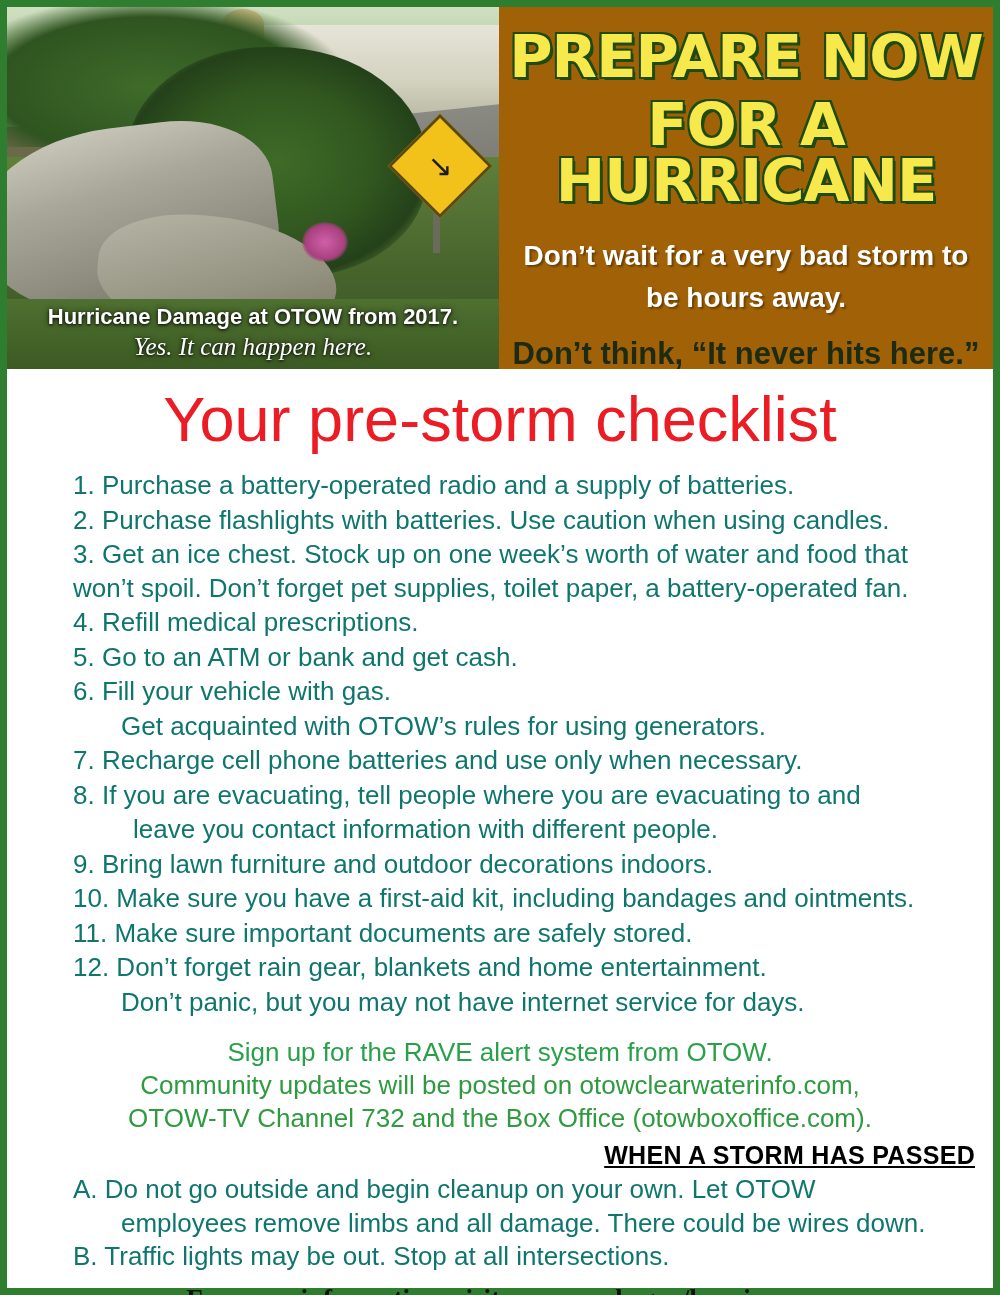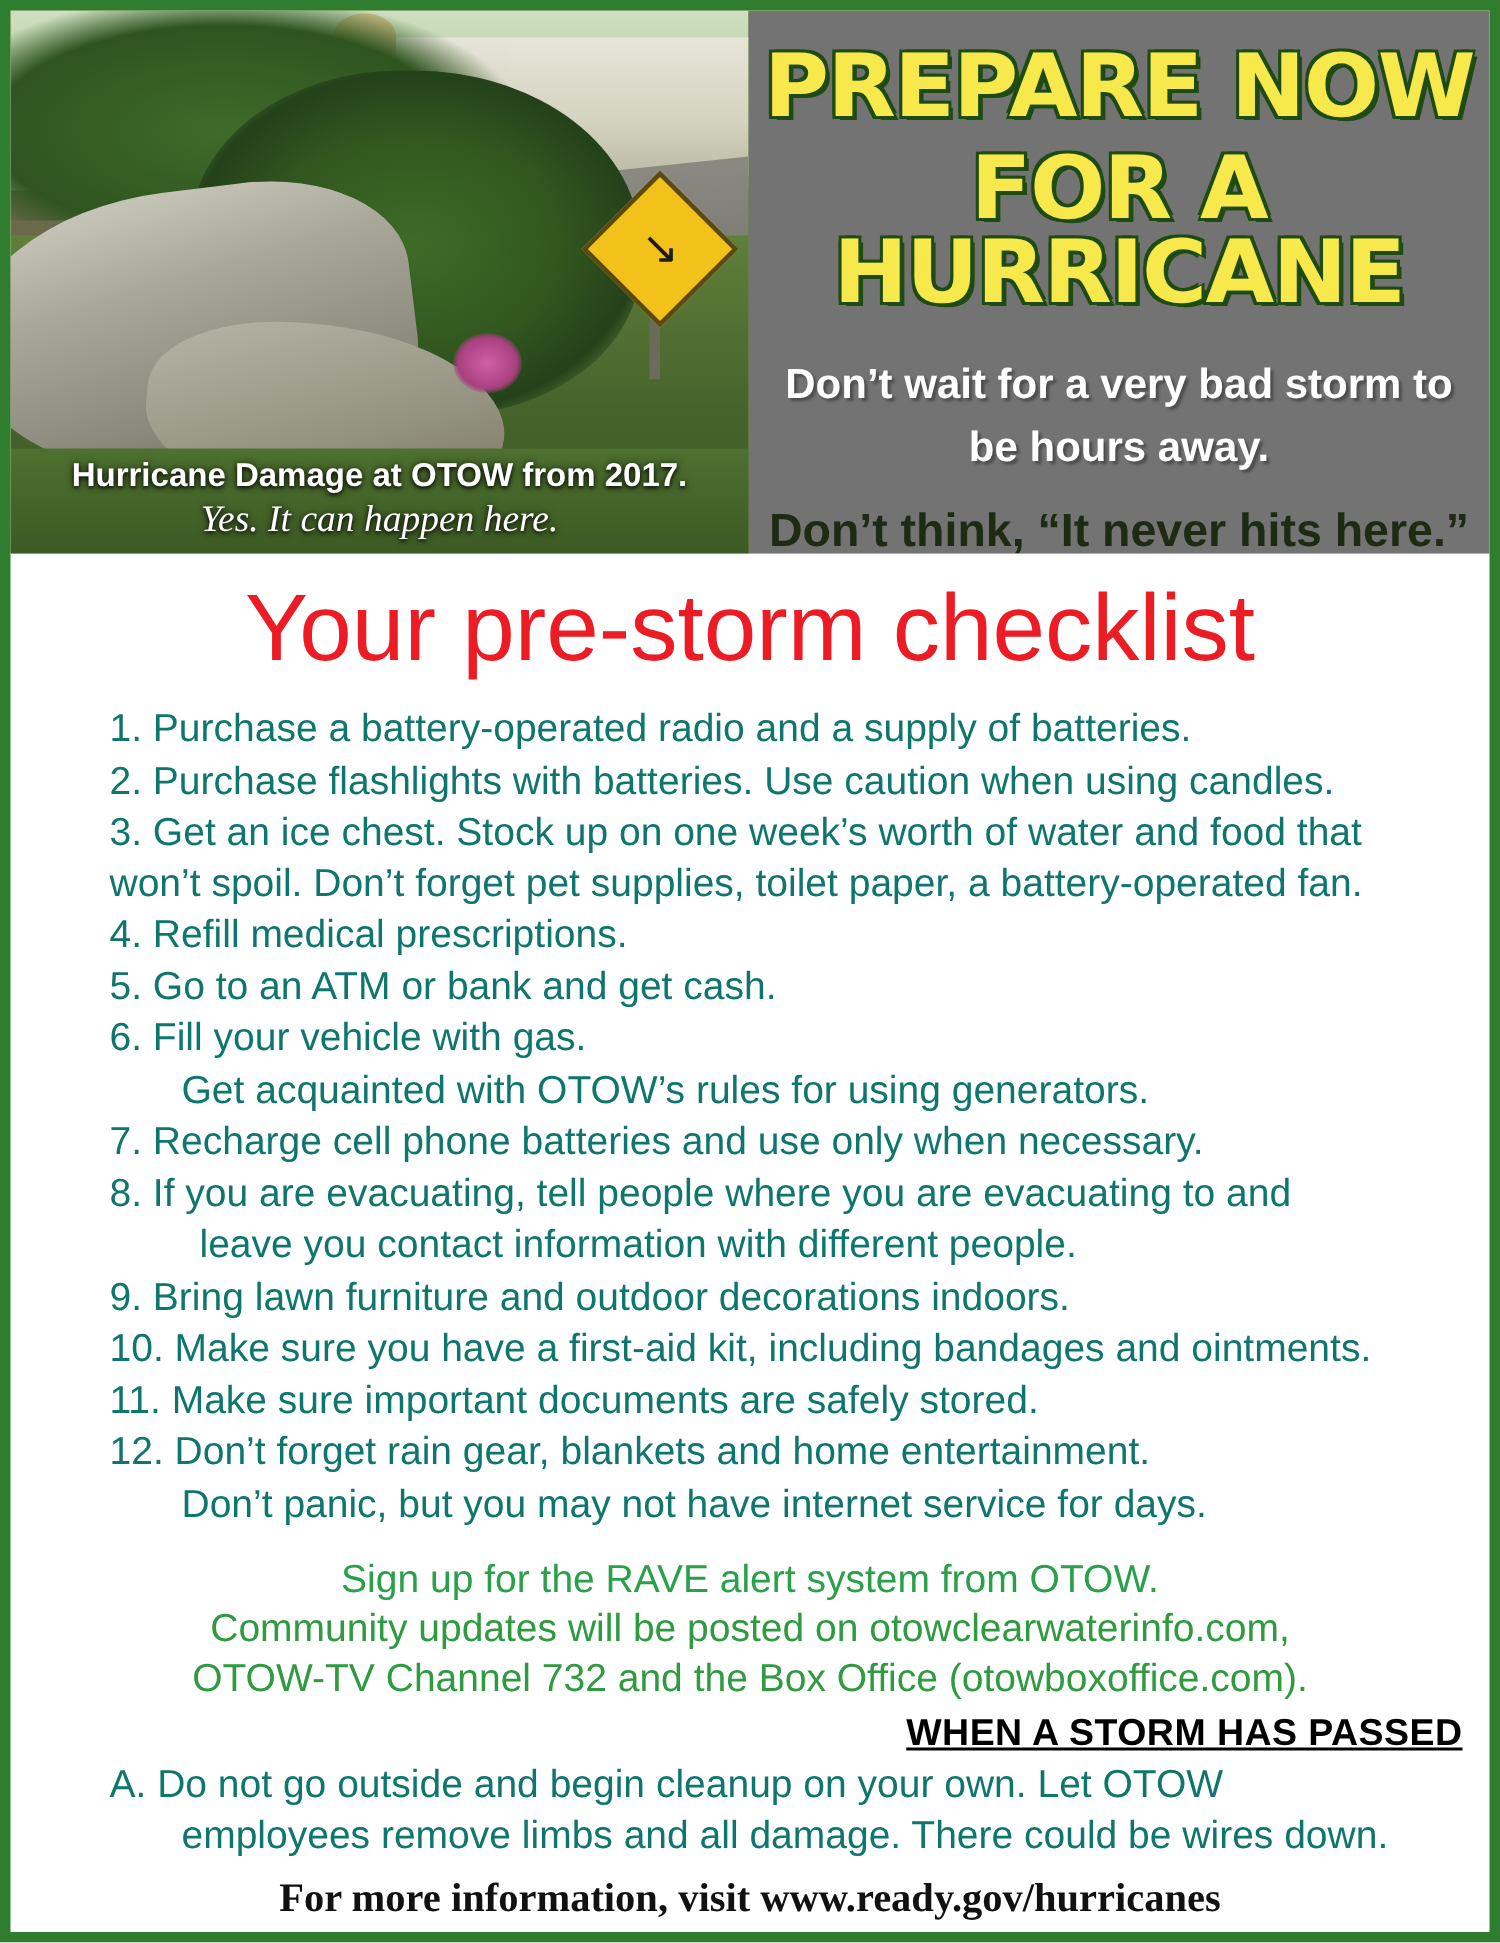--- a/index.html
+++ b/index.html
@@ -139,21 +139,21 @@
     font-family: "Liberation Serif", serif;
     font-style: italic;
     font-size: 25px;
     line-height: 32px;
   }
   
   .banner-right {
     flex: 1;
     padding: 10px 12px 0 12px;
     box-sizing: border-box;
-    background: #737373;
+    background: #a16207;
     text-align: center;
   }
   .headline {
     font-family: "DejaVu Sans", sans-serif;
     font-weight: bold;
     color: #f7e84b;
     font-size: 58px;
     line-height: 56px;
     letter-spacing: -1px;
     text-shadow: 3px 3px 0 #1d4b12, -2px -2px 0 #1d4b12, 2px -2px 0 #1d4b12, -2px 2px 0 #1d4b12;
@@ -288,17 +288,18 @@
       <div class="l1">Sign up for the RAVE alert system from OTOW.</div>
       <div>Community updates will be posted on otowclearwaterinfo.com,</div>
       <div>OTOW-TV Channel 732 and the Box Office (otowboxoffice.com).</div>
     </div>
 
     <div class="passed">WHEN A STORM HAS PASSED</div>
 
     <div class="checklist after">
       <div class="item">A. Do not go outside and begin cleanup on your own. Let OTOW</div>
       <div class="item indent-1">employees remove limbs and all damage. There could be wires down.</div>
+      <div class="item">B. Traffic lights may be out. Stop at all intersections.</div>
     </div>
 
     <div class="footer">For more information, visit www.ready.gov/hurricanes</div>
   </div>
 </div>
 
 </body></html>

